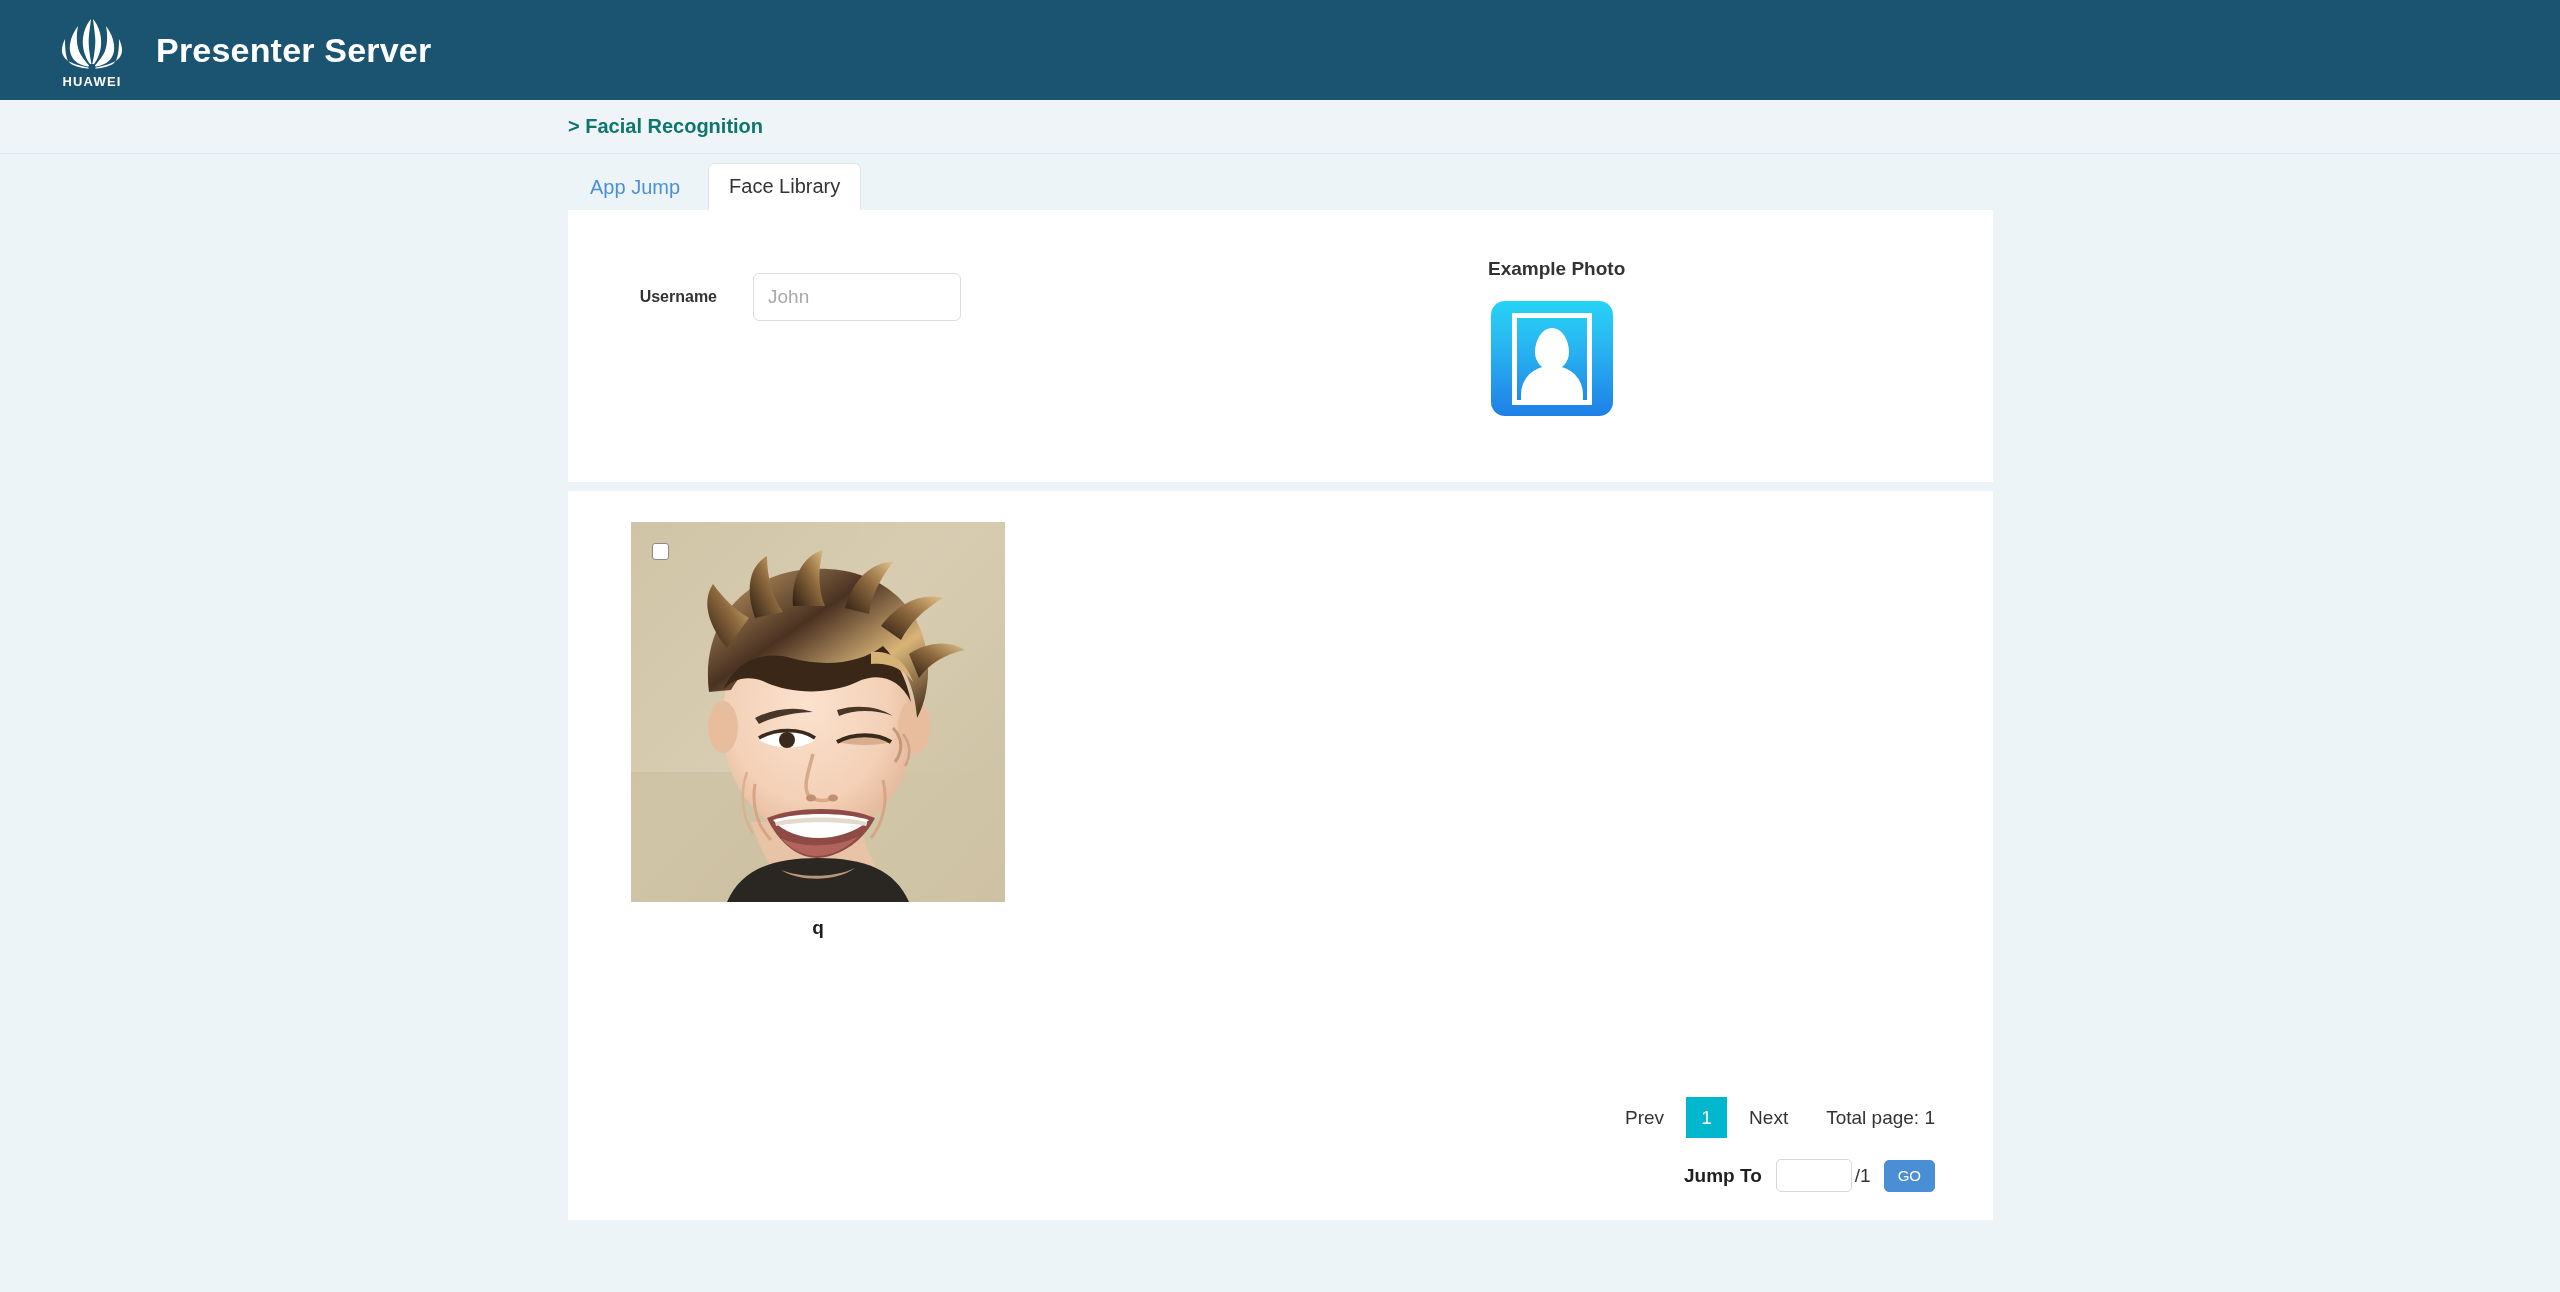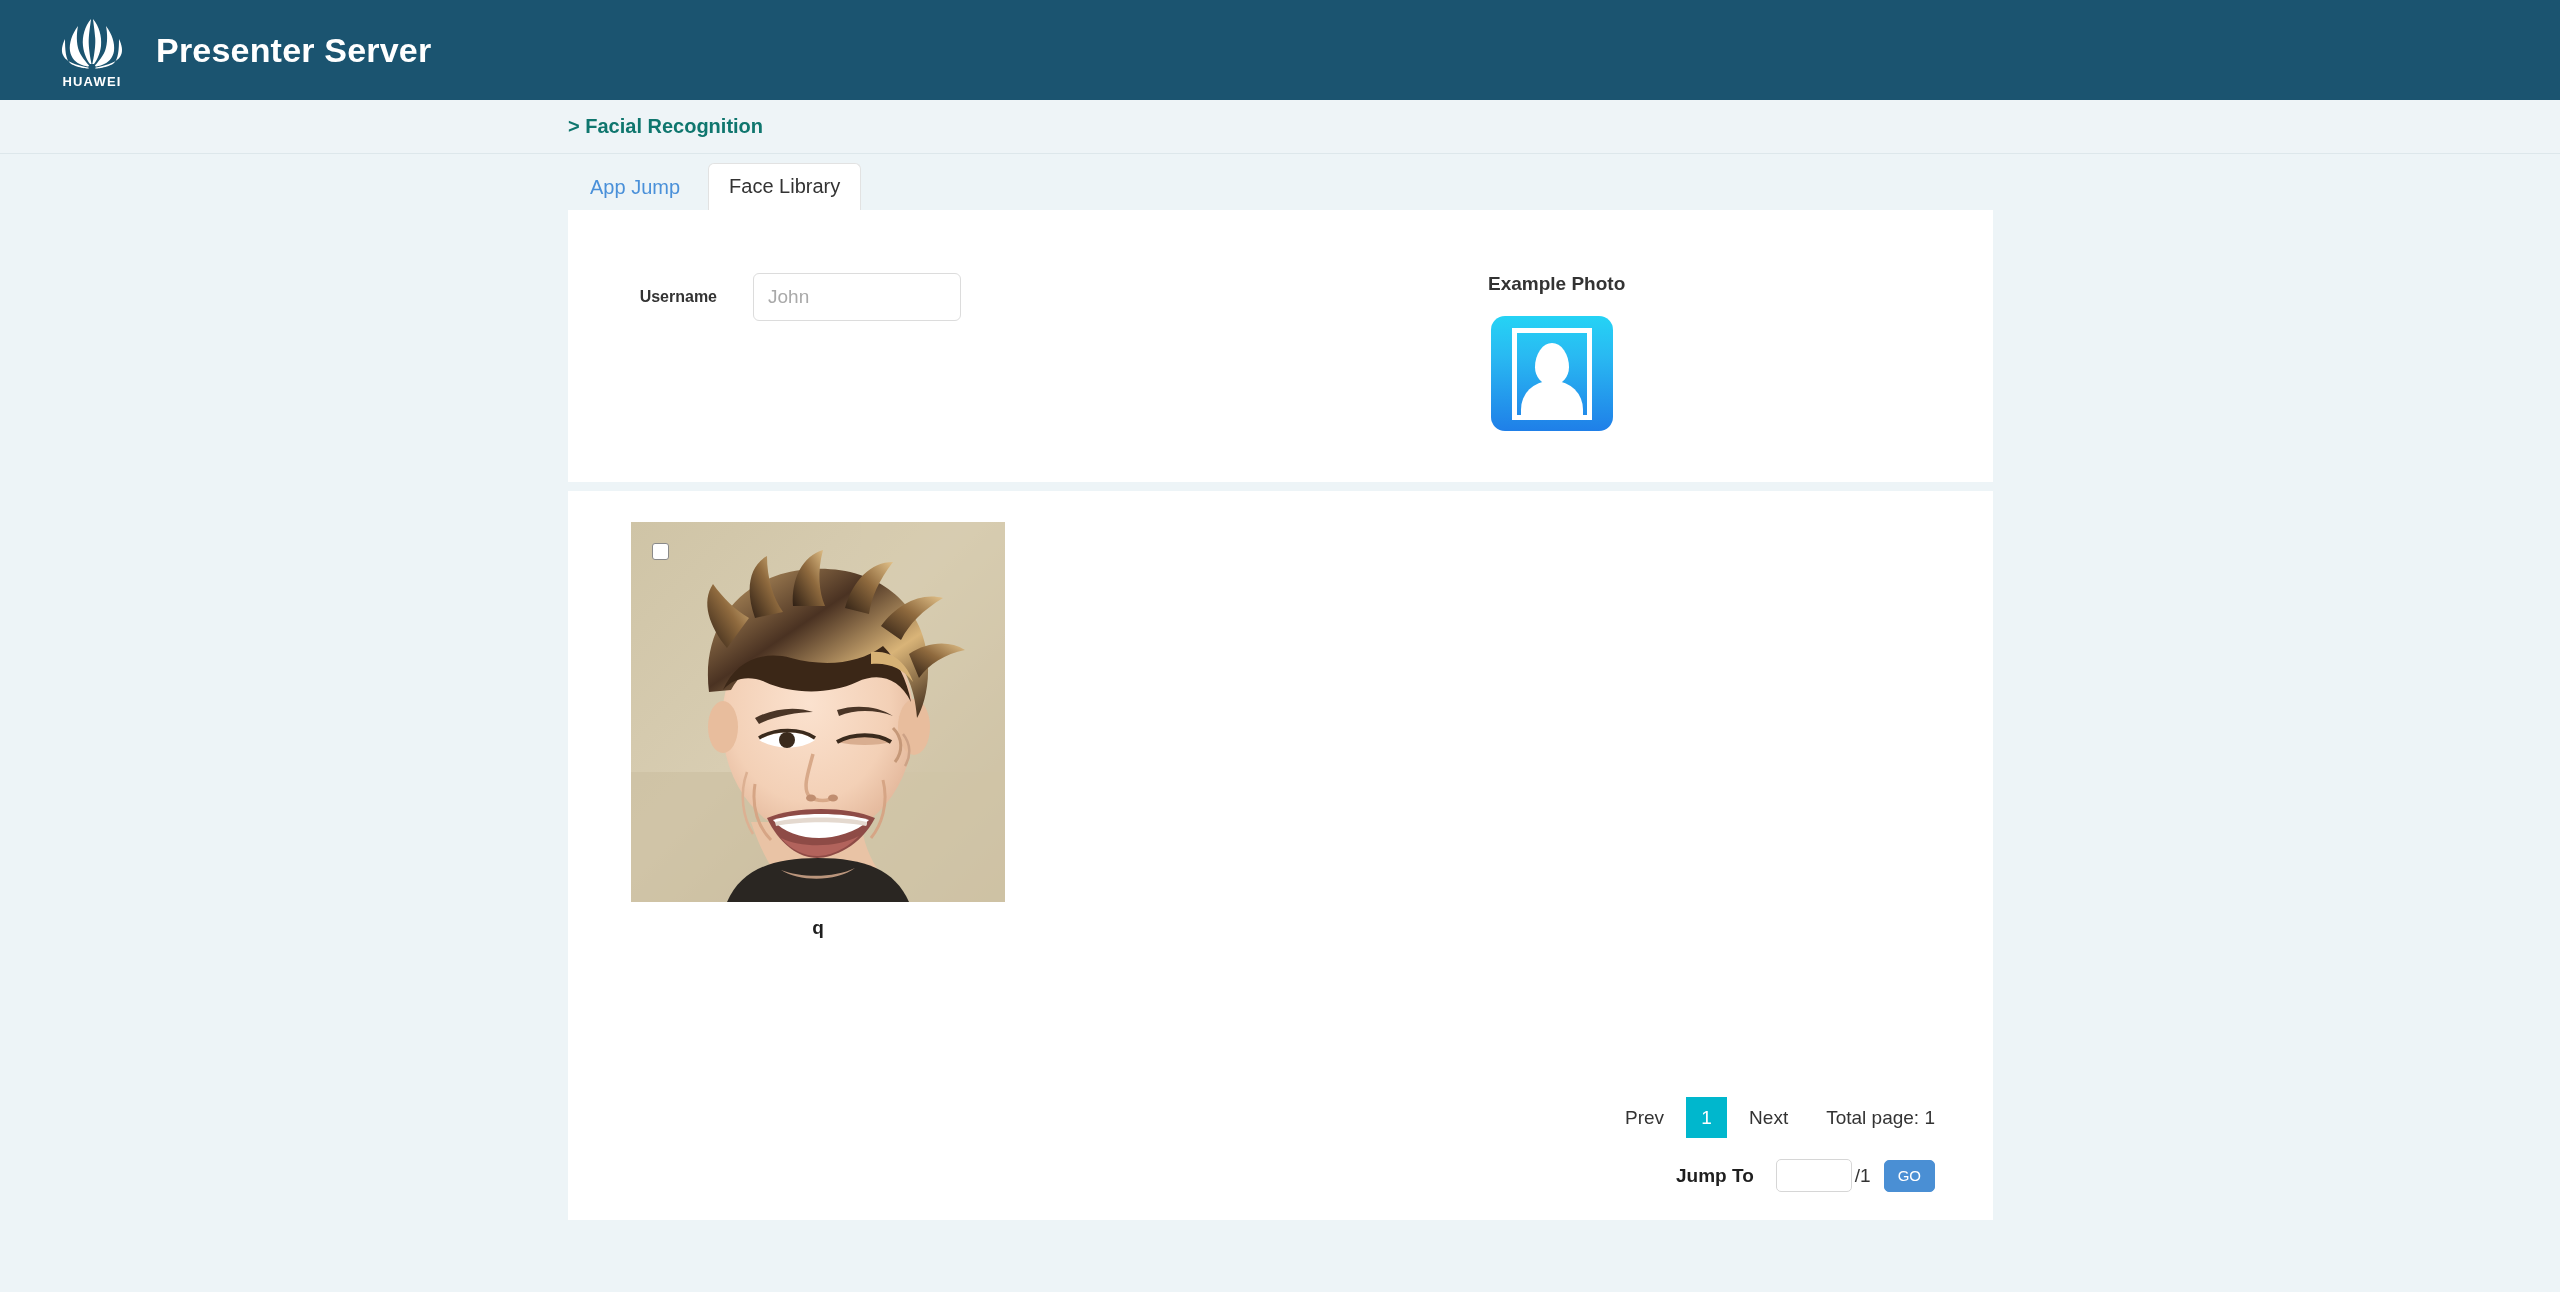--- a/index.html
+++ b/index.html
@@ -165,21 +165,21 @@
     height: 44px;
     padding: 0 20px;
   }
   .browse-btn { margin-left: 12px; }
   .submit-btn { margin-left: 12px; }
 
   
   .example-block {
     position: absolute;
     left: 920px;
-    top: 63px;
+    top: 48px;
   }
   .example-title {
     font-size: 19px;
     font-weight: bold;
     color: #333333;
   }
   .example-thumb {
     margin-top: 21px;
     margin-left: 3px;
     width: 122px;
@@ -304,21 +304,21 @@
     position: absolute;
     right: 58px;
     bottom: 28px;
     display: flex;
     align-items: center;
   }
   .jump-label {
     font-size: 19px;
     font-weight: bold;
     color: #1f1f1f;
-    margin-right: 22px;
+    margin-right: 14px;
   }
   .jump-input {
     width: 76px;
     height: 33px;
     border: 1px solid #d6d6d6;
     border-radius: 5px;
     box-sizing: border-box;
     font-size: 18px;
     padding: 0 8px;
     font-family: "Liberation Sans", sans-serif;

